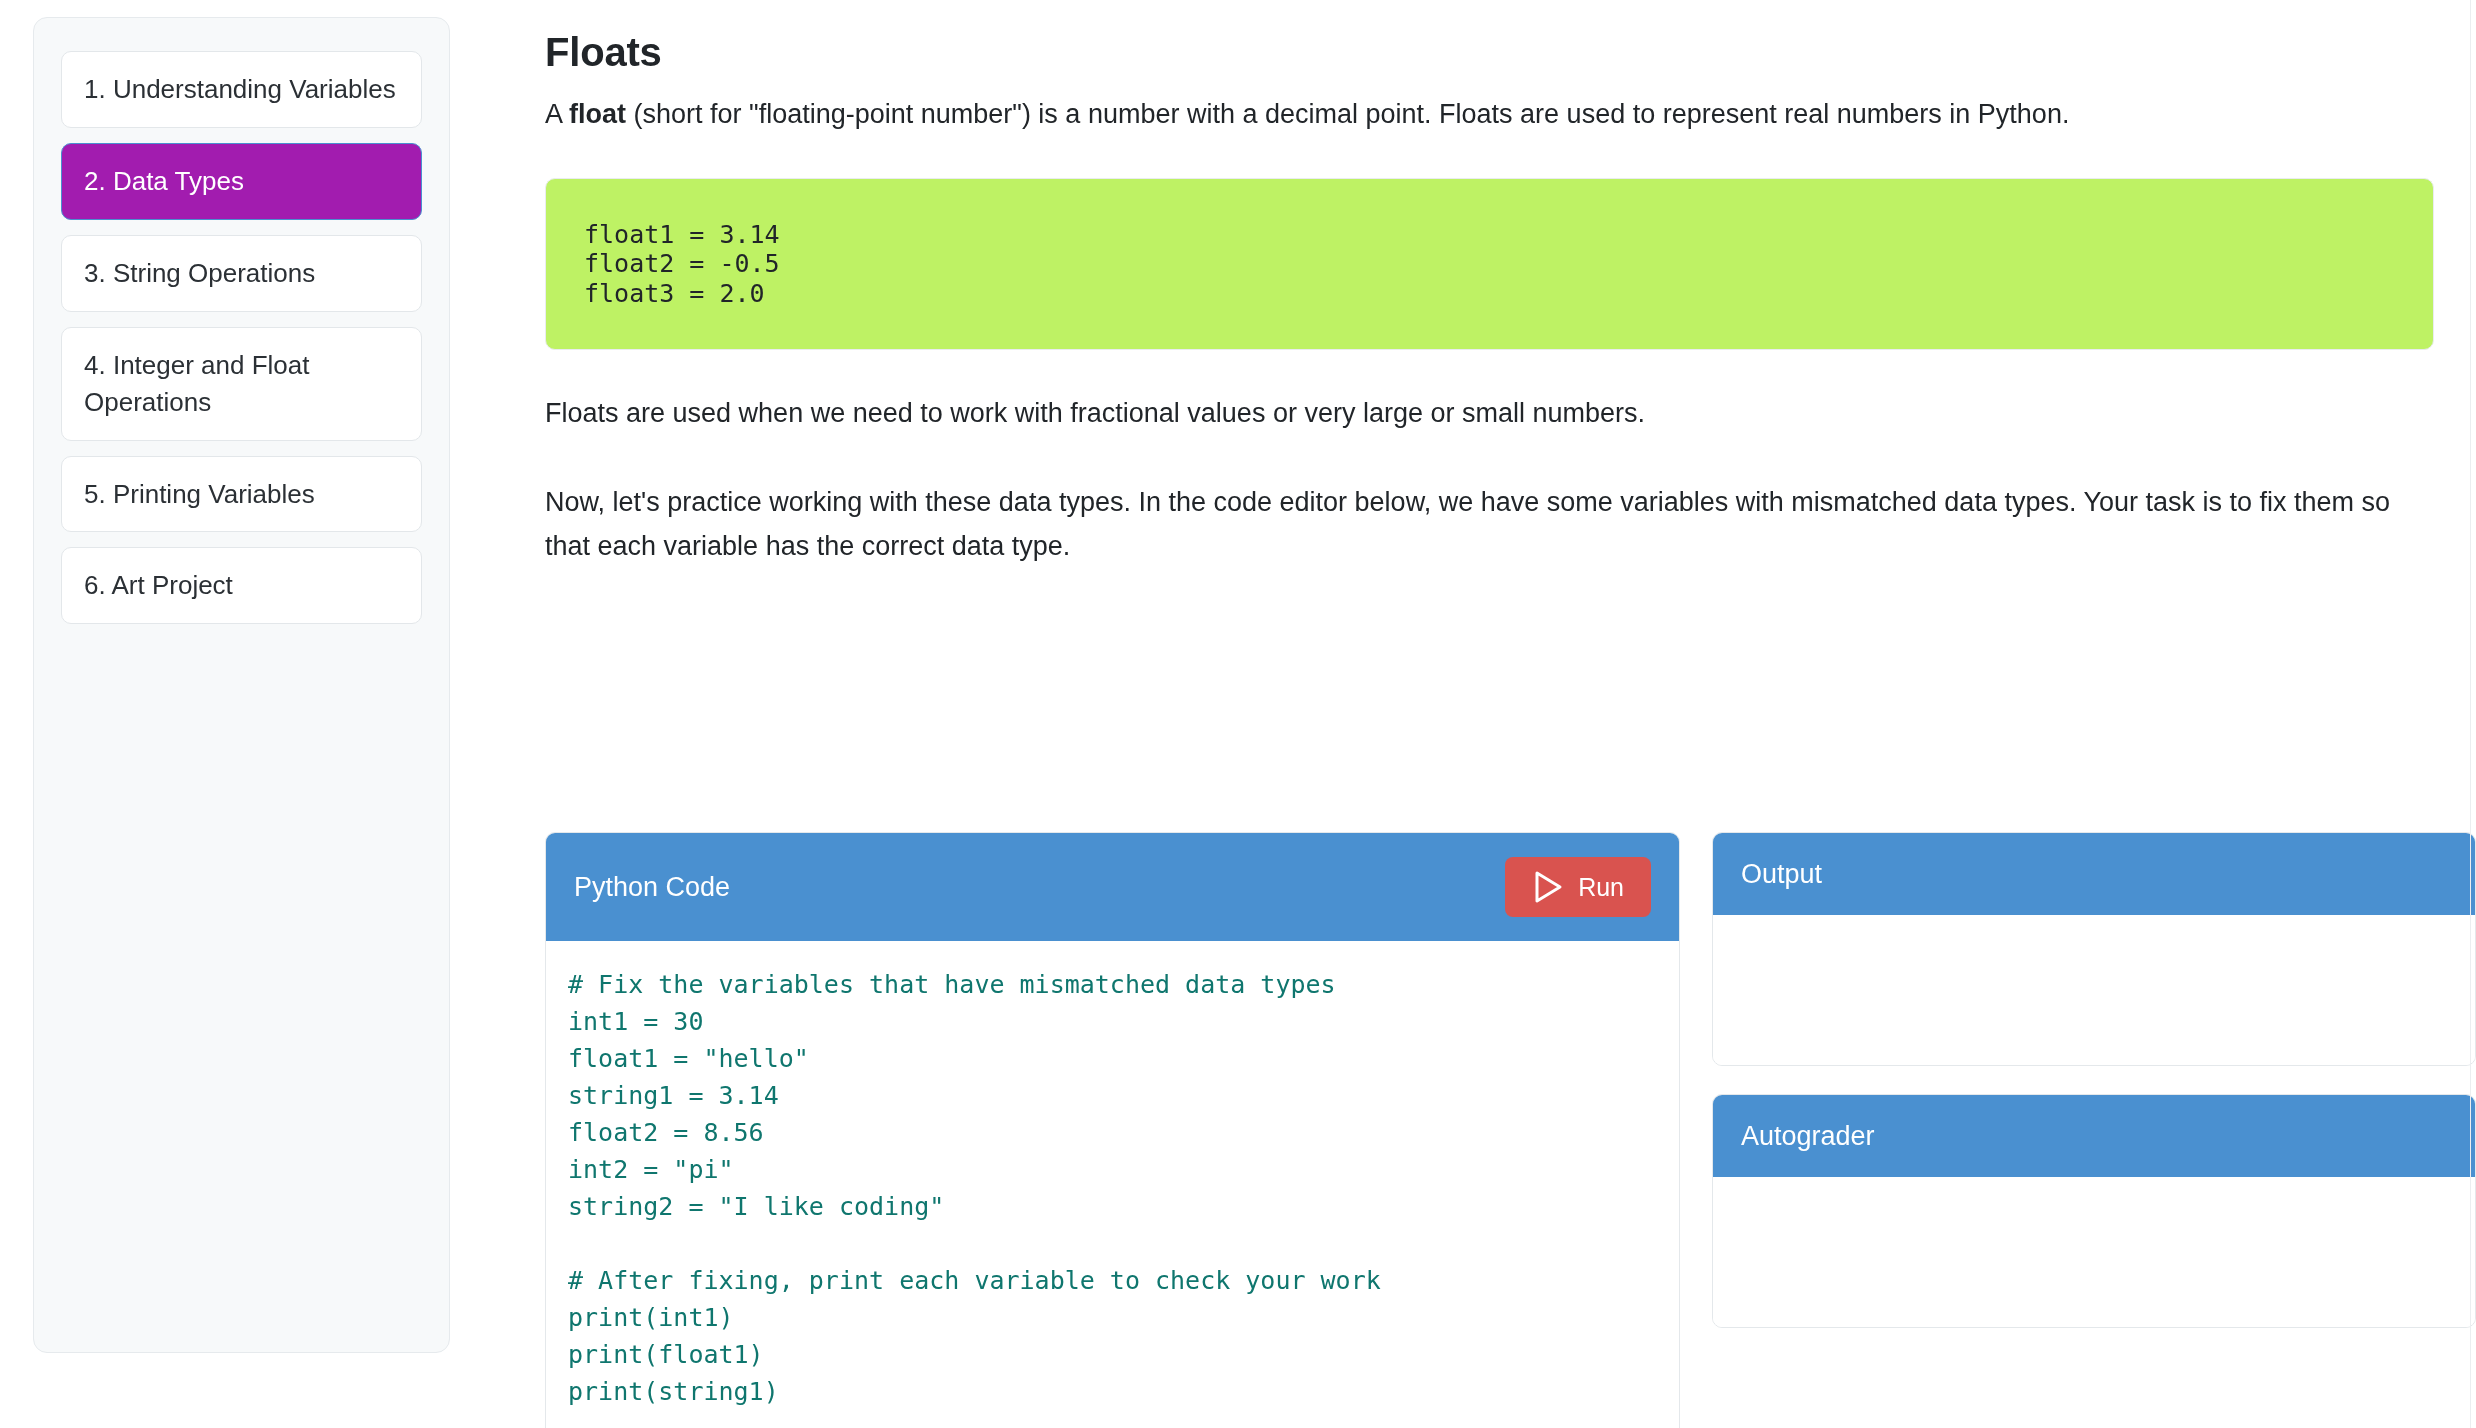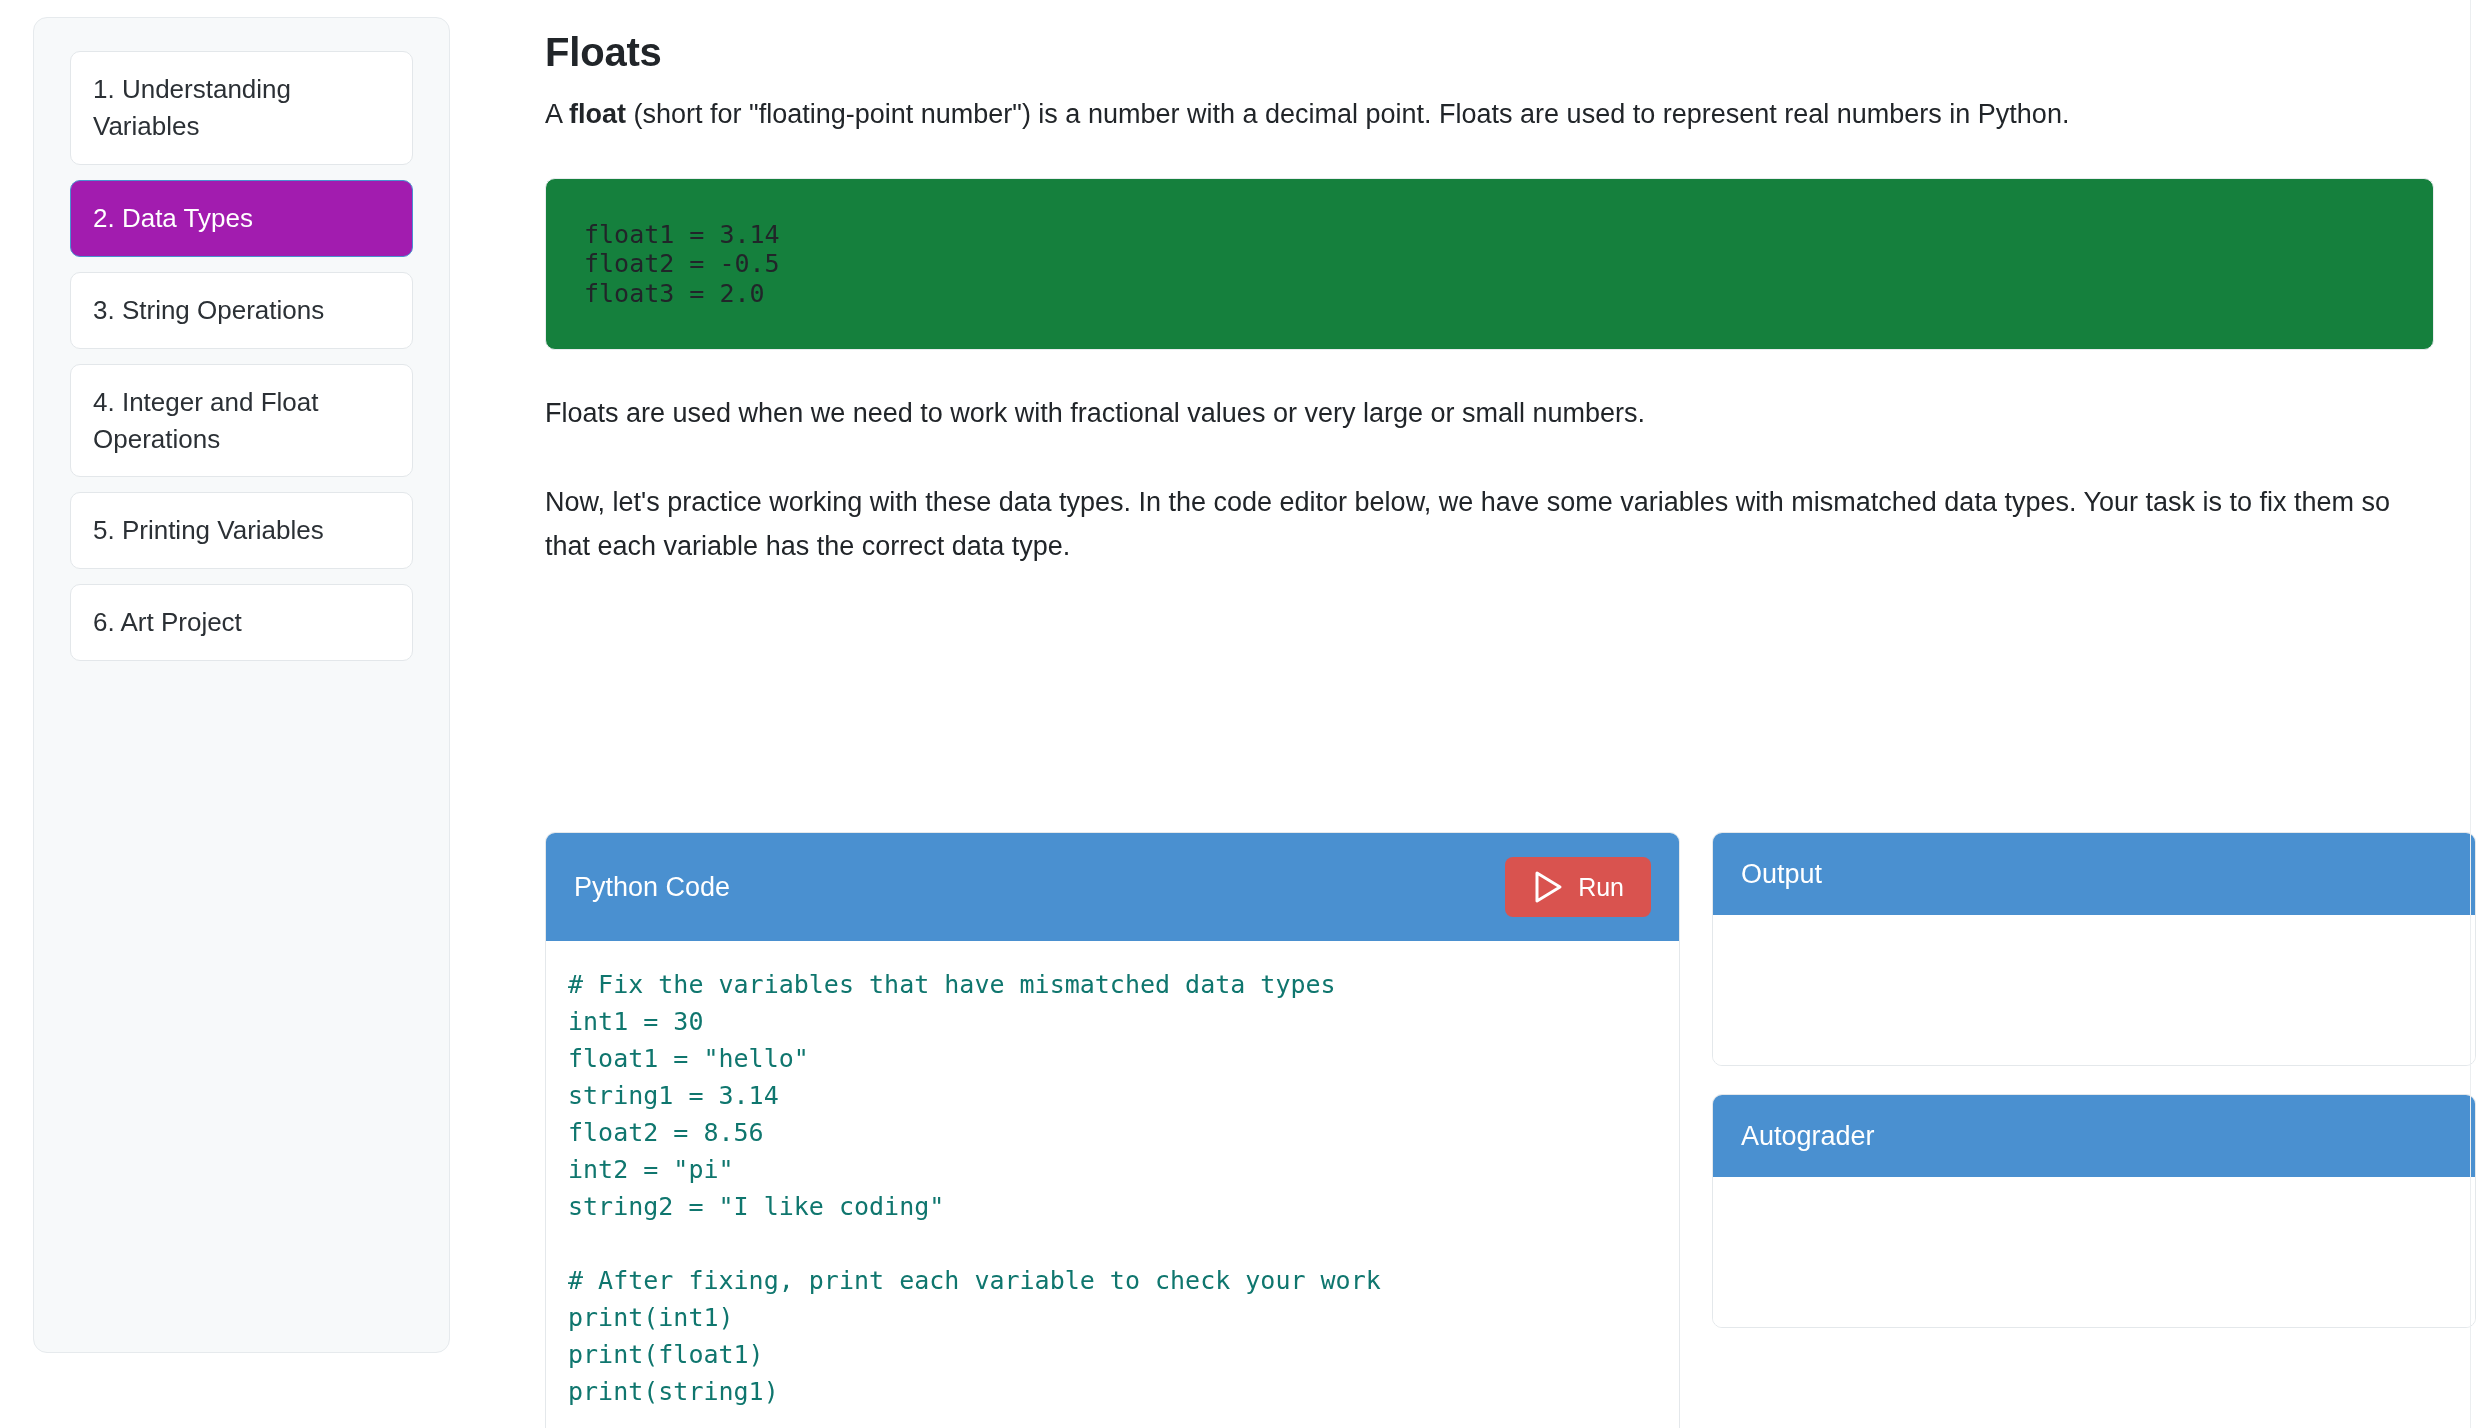--- a/index.html
+++ b/index.html
@@ -24,21 +24,21 @@
   
   .sidebar {
     position: absolute;
     left: 33px;
     top: 17px;
     width: 417px;
     height: 1336px;
     background: #f7f9fa;
     border: 1px solid #e6eaed;
     border-radius: 14px;
-    padding: 33px 36px;
+    padding: 33px 27px;
   }
   .nav-list {
     display: flex;
     flex-direction: column;
     gap: 15px;
   }
   .nav-item {
     background: #ffffff;
     border: 1px solid #e3e7ea;
     border-radius: 10px;
@@ -79,21 +79,21 @@
     font-size: 27px;
     line-height: 1.62;
     color: #212529;
     margin: 0 0 0 0;
     max-width: 1900px;
   }
   .para b { font-weight: bold; }
 
   .code-example {
     margin-top: 41px;
-    background: #15803d;
+    background: #bef264;
     border: 1px solid #e9ecef;
     border-radius: 10px;
     padding: 41px 20px;
     width: 1889px;
   }
   .code-example pre {
     margin: 0;
     font-family: "DejaVu Sans Mono", monospace;
     font-size: 25px;
     line-height: 1.18;

